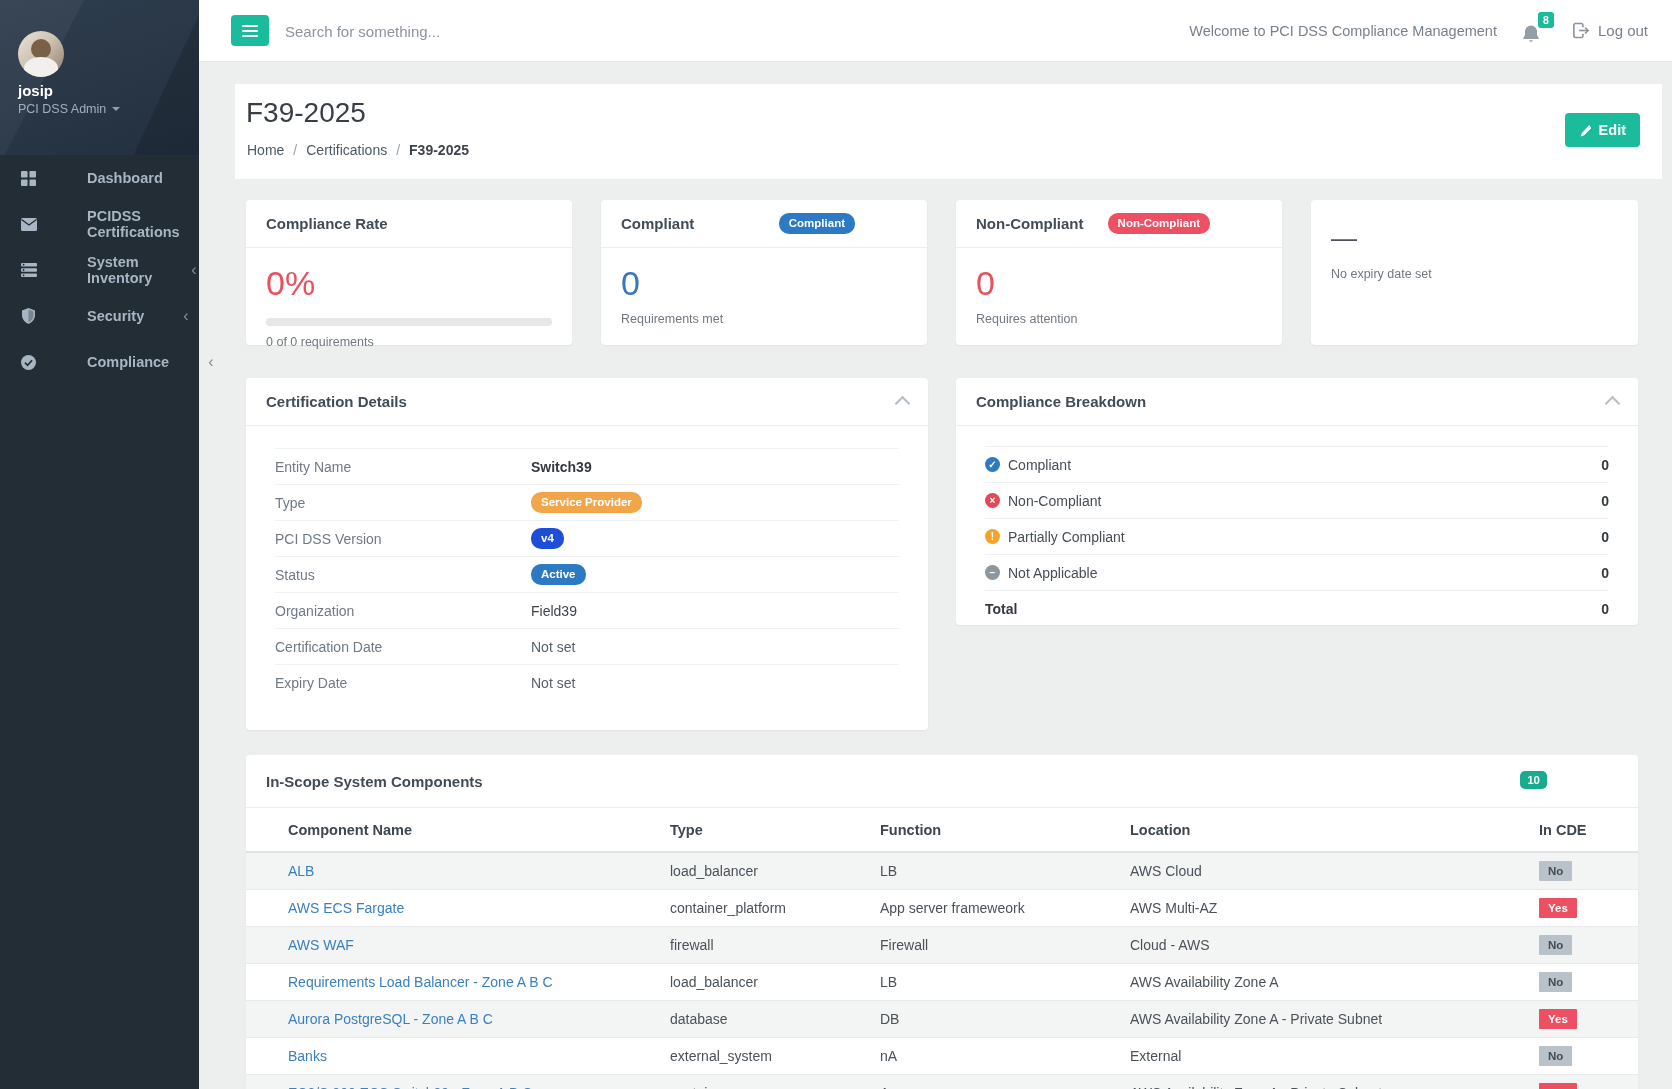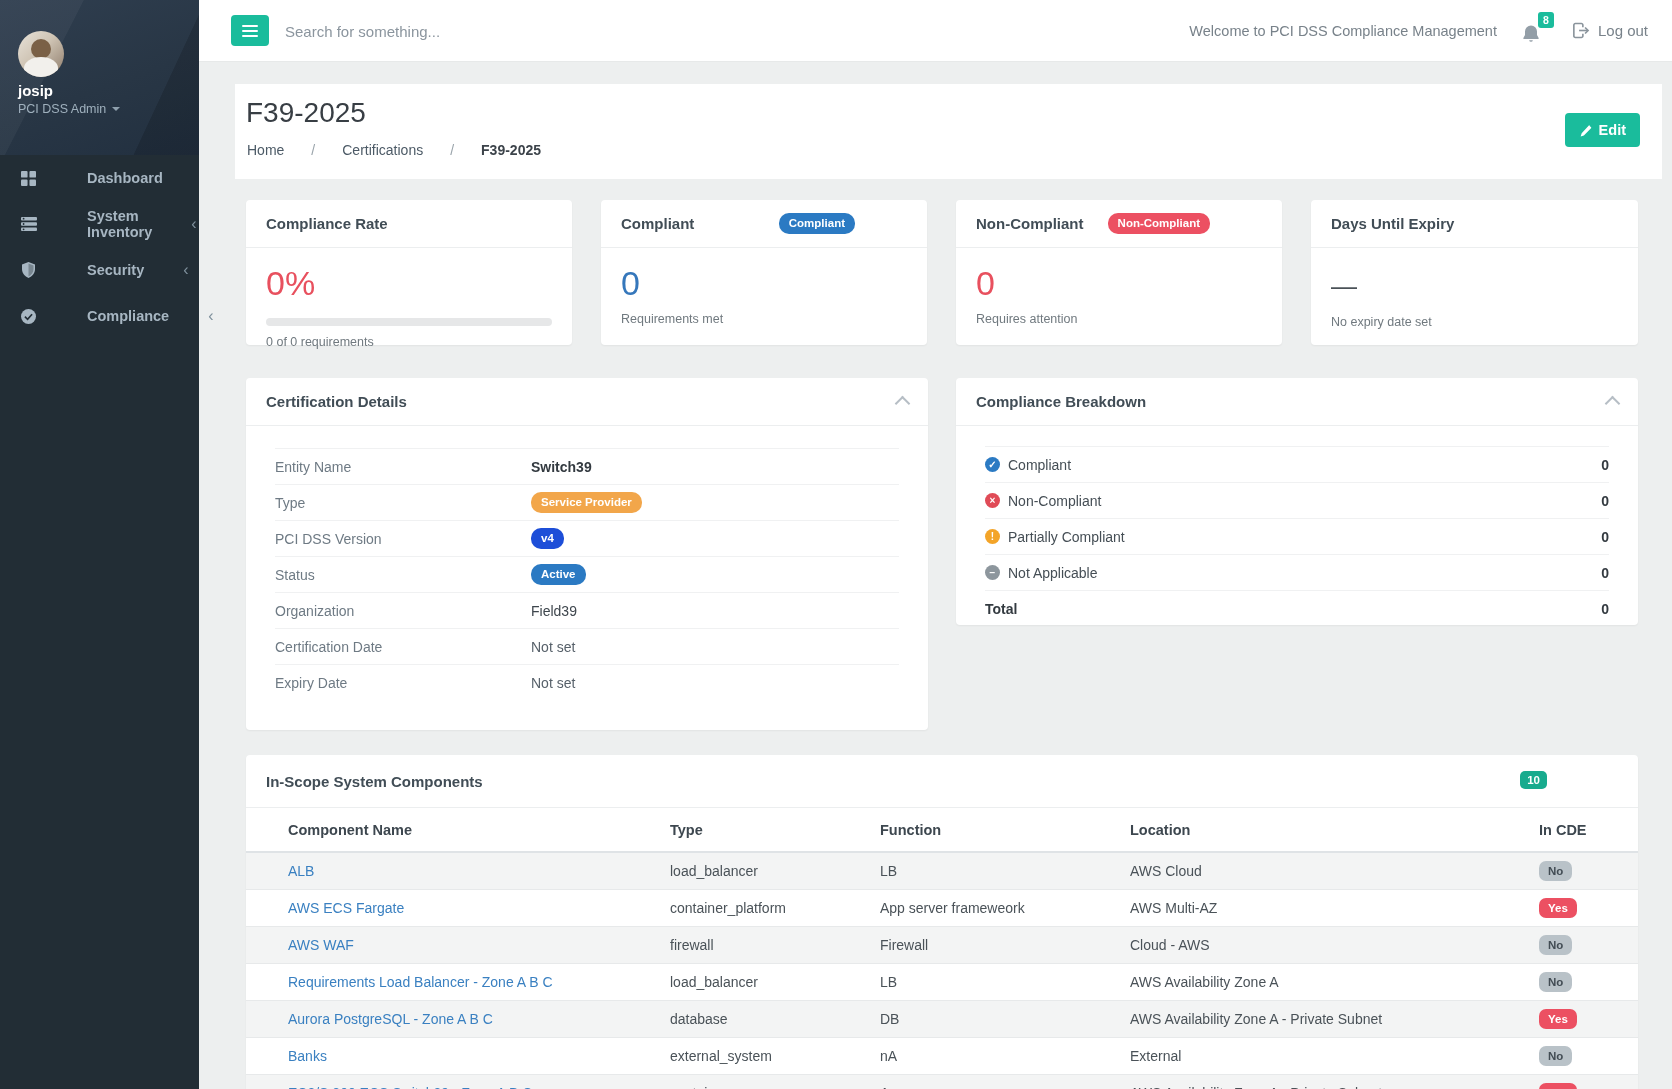--- a/index.html
+++ b/index.html
@@ -43,21 +43,21 @@
   .welcome{color:#78828a;font-size:14.5px;}
   .bell-wrap{position:relative;width:26px;height:32px;cursor:pointer;margin-left:6px;}
   .bell-wrap svg{position:absolute;left:0;bottom:2px;}
   .notif-badge{position:absolute;right:-7px;top:-3px;background:#1abc9c;color:#fff;font-size:10.5px;font-weight:bold;
     padding:2px 5px;border-radius:3px;line-height:1.2;}
   .logout{display:flex;align-items:center;gap:8px;cursor:pointer;color:#78828a;font-size:15px;margin-left:6px;}
 
   
   .band{position:absolute;left:235px;top:84px;width:1427px;height:95px;background:#ffffff;}
   .page-title{position:absolute;left:11px;top:13px;font-size:28px;color:#383e44;font-weight:400;}
-  .breadcrumb{position:absolute;left:12px;top:58px;font-size:14px;color:#59646d;display:flex;gap:27px;align-items:center;}
+  .breadcrumb{position:absolute;left:12px;top:58px;font-size:14px;color:#59646d;display:flex;gap:9px;align-items:center;}
   .breadcrumb .sep{color:#9aa4ab;}
   .breadcrumb .crumb{color:#4c5a66;cursor:pointer;}
   .breadcrumb .current{color:#3c434a;font-weight:bold;}
   .edit-btn{position:absolute;right:22px;top:29px;height:34px;background:#1abc9c;color:#fff;border:none;border-radius:4px;
     font-size:14.5px;font-weight:bold;padding:0 14px;display:flex;align-items:center;gap:7px;cursor:pointer;
     font-family:"Liberation Sans",sans-serif;}
 
   .card{position:absolute;background:#ffffff;border-radius:4px;box-shadow:0 1px 2px rgba(0,0,0,0.05);}
   .card-head{height:47px;display:flex;align-items:center;padding:0 20px;border-bottom:1px solid #eceeef;}
   .card-title{font-size:15px;font-weight:bold;color:#414d56;text-align:center;}
@@ -95,21 +95,21 @@
   
   .comp-head{height:52px;display:flex;align-items:center;padding:0 20px;border-bottom:1px solid #eceeef;}
   .count-badge{position:absolute;right:91px;top:16px;background:#18ab8e;color:#fff;font-size:11.5px;font-weight:bold;
     padding:3px 7px;border-radius:5px;}
   table.comp{border-collapse:collapse;width:100%;table-layout:fixed;}
   table.comp th{height:43px;text-align:left;font-size:14.5px;color:#3d474f;border-bottom:2px solid #dfe3e6;padding:0;}
   table.comp td{height:36px;font-size:14px;color:#4a5258;border-top:1px solid #e7e9ea;padding:0;}
   table.comp tr.stripe td{background:#f3f4f4;}
   table.comp th.c1,table.comp td.c1{padding-left:42px;margin-left:46px;}
   .comp-link{color:#3a80c1;cursor:pointer;}
-  .pill{display:inline-block;font-size:11.5px;font-weight:bold;border-radius:7px;padding:3px 9px;line-height:1.25;}
+  .pill{display:inline-block;font-size:11.5px;font-weight:bold;border-radius:1px;padding:3px 9px;line-height:1.25;}
   .pill.no{background:#b9c2c8;color:#424c54;}
   .pill.yes{background:#ec5062;color:#fff;}
 </style>
 </head>
 <body>
 
 <div class="page">
 
   <aside class="sidebar">
     <div class="user-panel">
@@ -126,20 +126,29 @@
           <svg width="15" height="15" viewBox="0 0 16 16">
               <g fill="#a7b6c2">
                 <rect x="0" y="0" width="7" height="7" rx="1"></rect>
                 <rect x="9" y="0" width="7" height="7" rx="1"></rect>
                 <rect x="0" y="9" width="7" height="7" rx="1"></rect>
                 <rect x="9" y="9" width="7" height="7" rx="1"></rect>
               </g>
             </svg>
         </span>
         <span>Dashboard</span>
+      </div>
+      <div class="menu-item">
+        <span class="mi-icon">
+          <svg width="16" height="13" viewBox="0 0 16 13">
+              <rect x="0" y="0" width="16" height="13" rx="1.5" fill="#a7b6c2"></rect>
+              <path d="M0.5 1.5 L8 7 L15.5 1.5" fill="none" stroke="#222d35" stroke-width="1.4"></path>
+            </svg>
+        </span>
+        <span>PCIDSS Certifications</span>
       </div>
       <div class="menu-item">
         <span class="mi-icon">
           <svg width="16" height="14" viewBox="0 0 16 14">
               <g fill="#a7b6c2">
                 <rect x="0" y="0" width="16" height="3.4" rx="1"></rect>
                 <rect x="0" y="5.3" width="16" height="3.4" rx="1"></rect>
                 <rect x="0" y="10.6" width="16" height="3.4" rx="1"></rect>
               </g>
               <g fill="#222d35">
@@ -248,23 +257,20 @@
       <span class="card-title">Non-Compliant</span>
       <span class="badge red head-badge">Non-Compliant</span>
     </div>
     <div class="stat-body">
       <div class="stat-value red">0</div>
       <div class="stat-caption">Requires attention</div>
     </div>
   </div>
 
   <div class="card" style="left:1311px;top:200px;width:327px;height:145px;">
-    <div class="card-head">
-      <span class="card-title">Days Until Expiry</span>
-    </div>
     <div class="stat-body">
       <div class="stat-value dark" style="font-size:26px;padding-top:8px;">—</div>
       <div class="stat-caption" style="margin-top:13px;">No expiry date set</div>
     </div>
   </div>
 
   <div class="card" style="left:246px;top:378px;width:682px;height:352px;">
     <div class="card-head">
       <span class="card-title">Certification Details</span>
       <span class="chev-up"></span>

